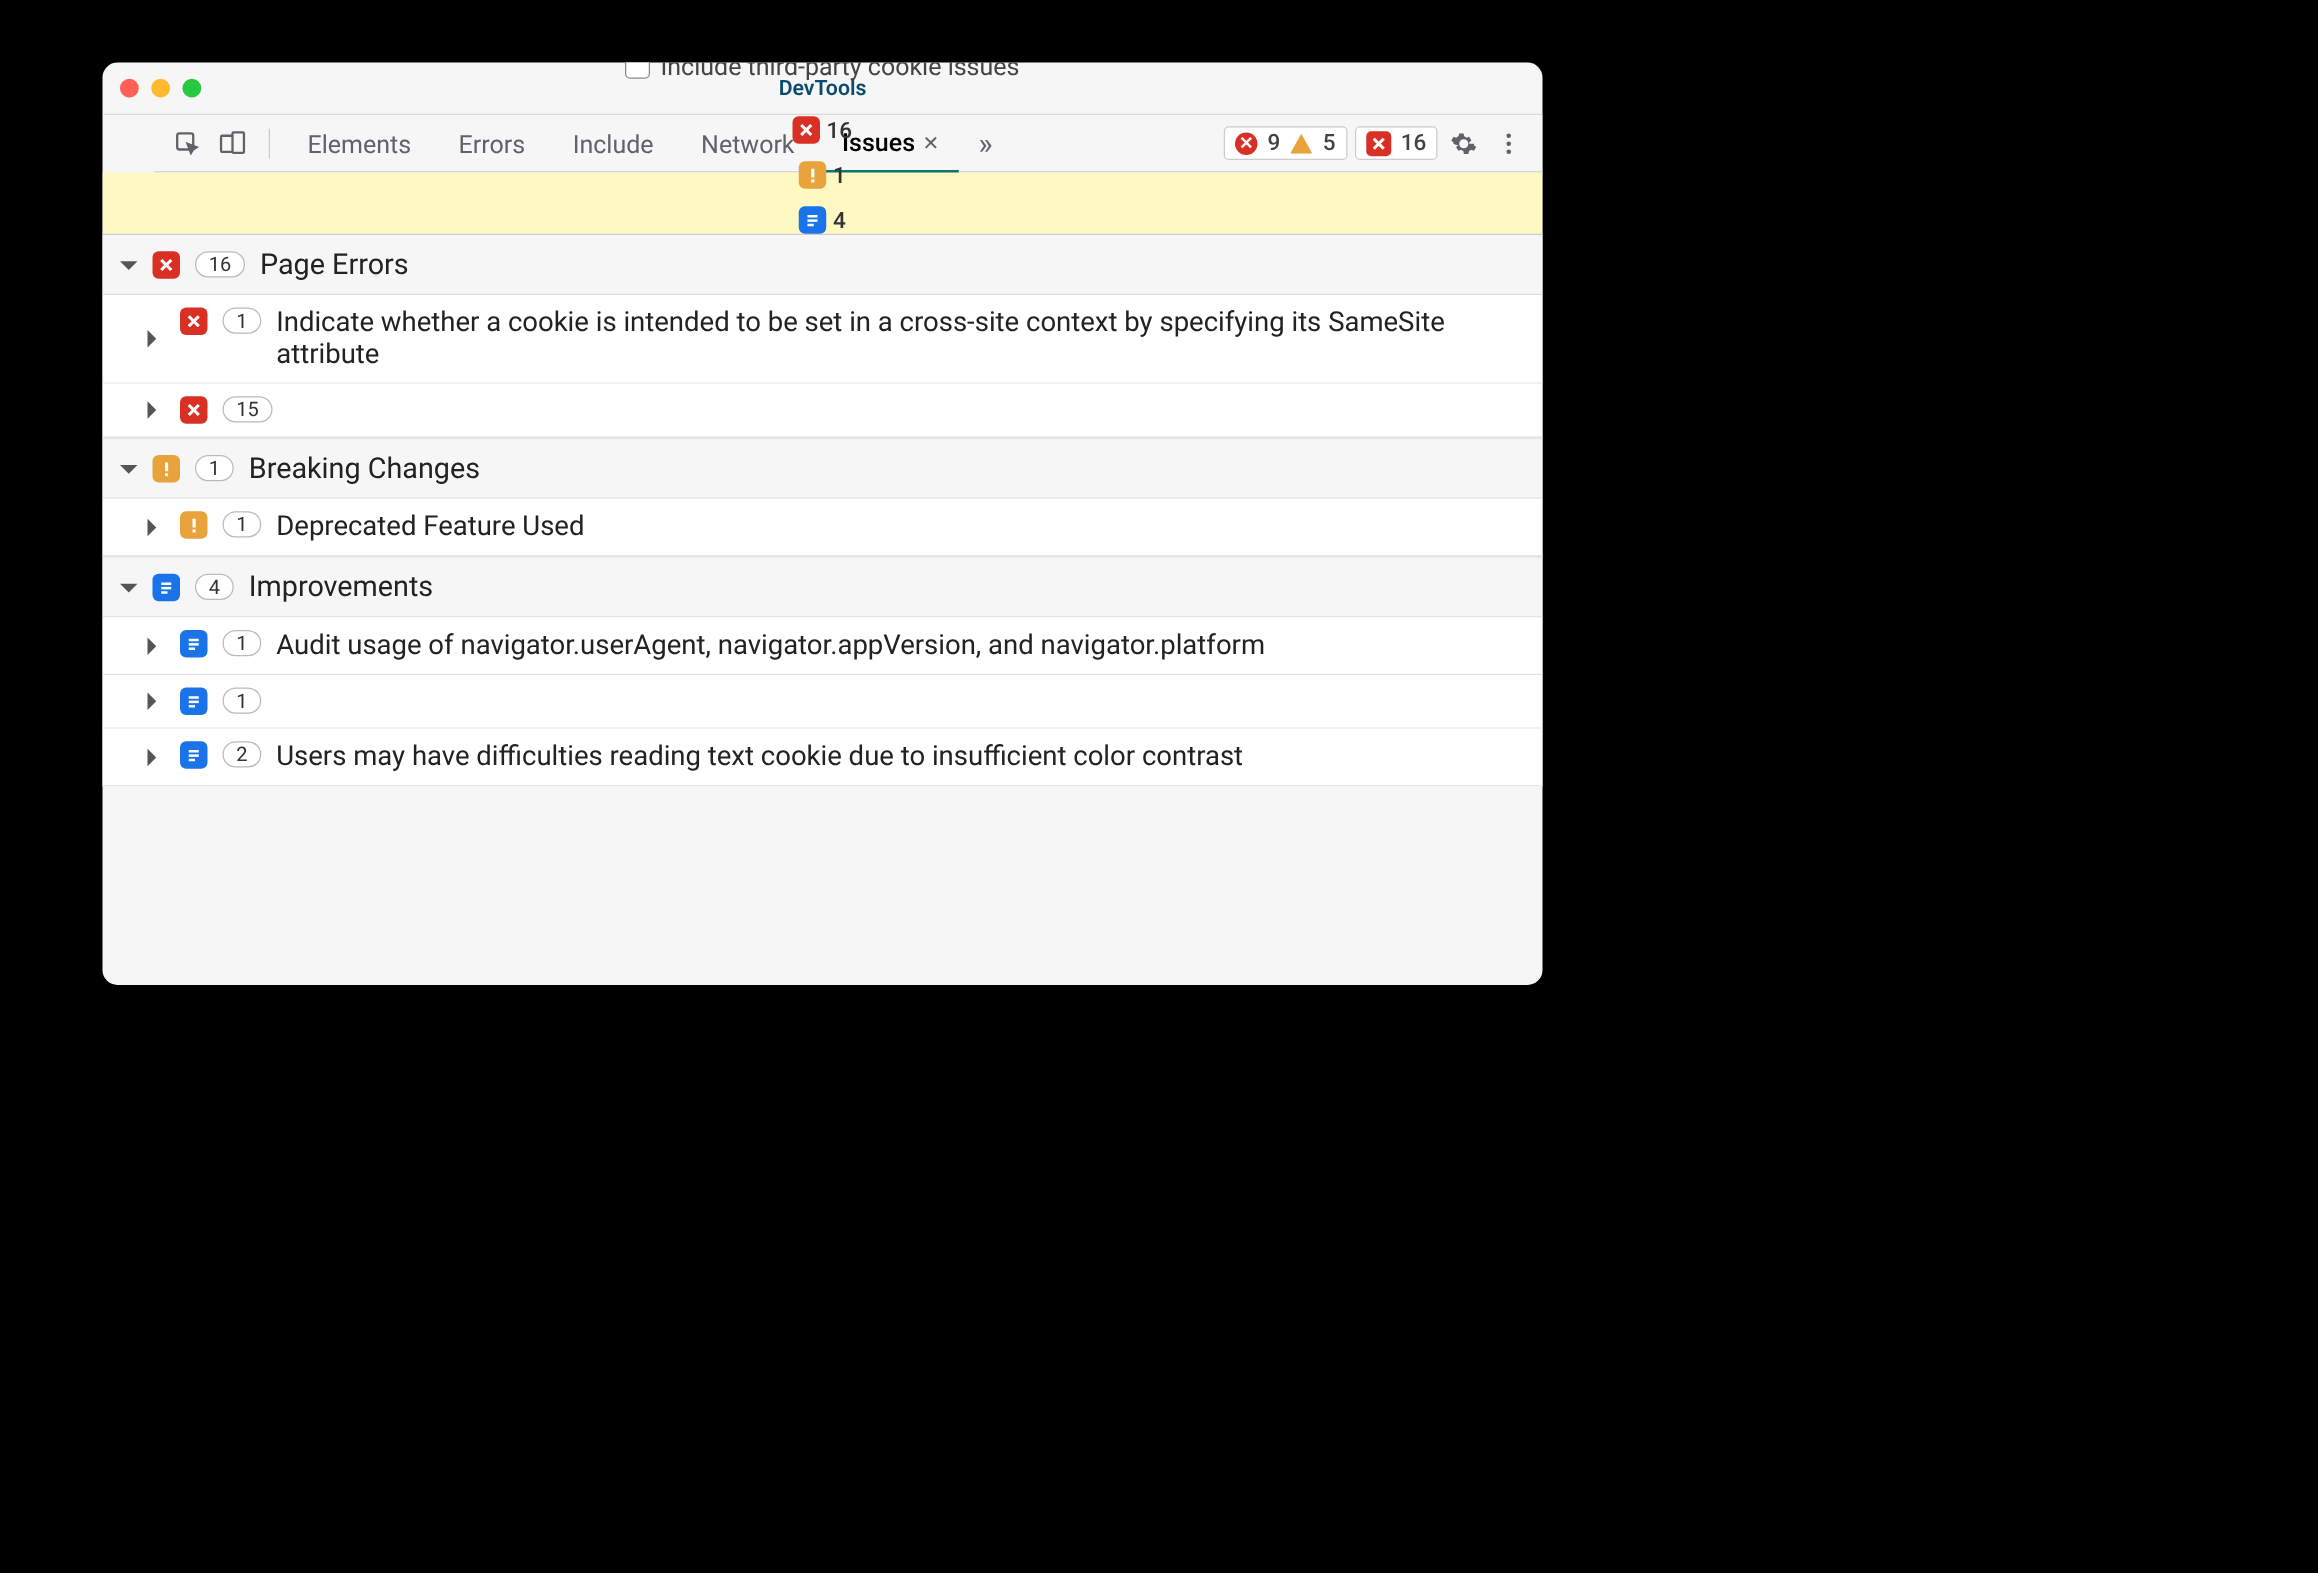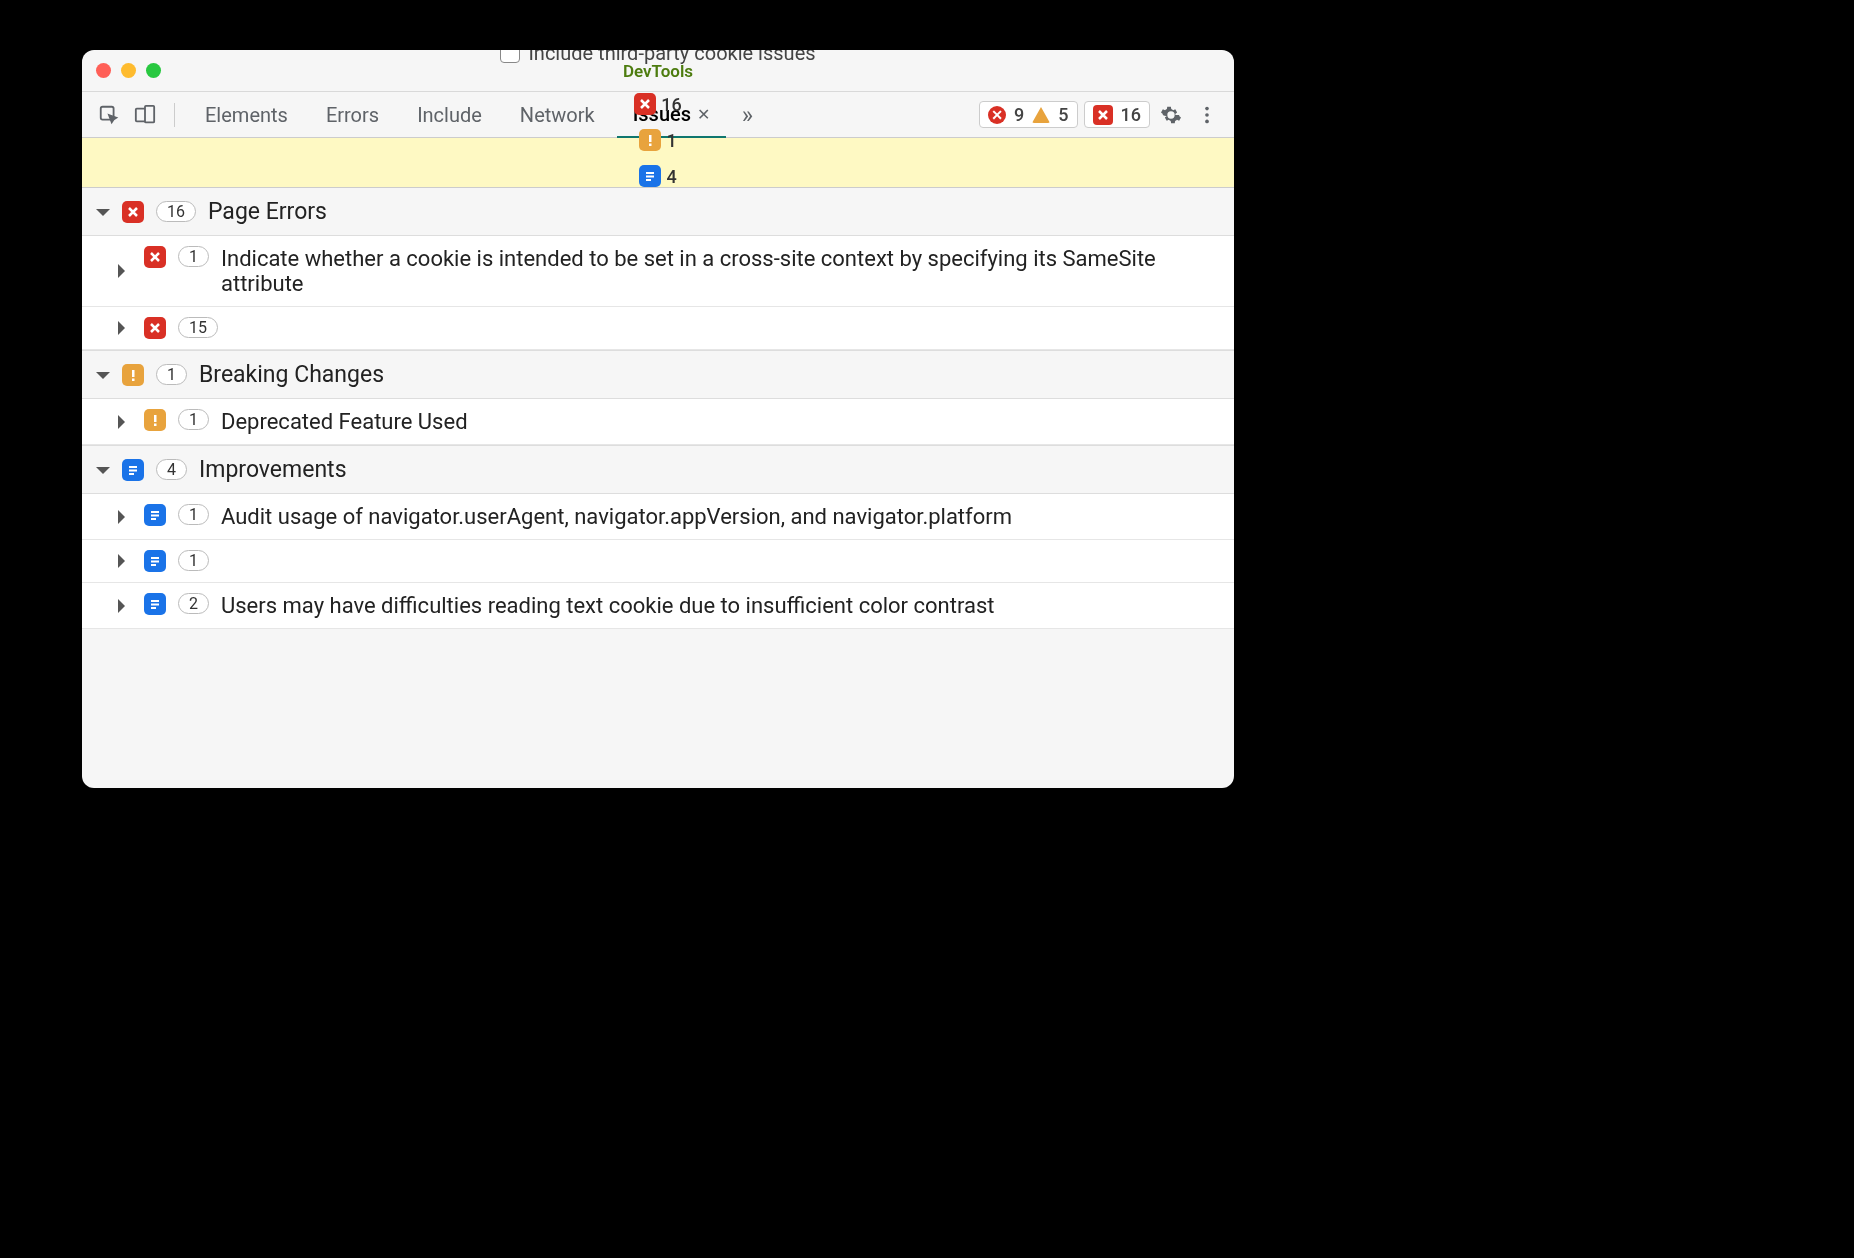--- a/index.html
+++ b/index.html
@@ -5,23 +5,23 @@
   * { box-sizing: border-box; }
   html, body { margin: 0; padding: 0; background: #000; height: 100%; font-family: -apple-system, BlinkMacSystemFont, "Segoe UI", Roboto, sans-serif; font-size: 20px; }
   .stage { width: 1854px; height: 1258px; background: #000; position: relative; }
   .window { position: absolute; left: 82px; top: 50px; width: 1152px; height: 738px; background: #f6f6f6; border-radius: 12px; box-shadow: 0 20px 80px rgba(0,0,0,0.55), 0 0 0 1px rgba(0,0,0,0.15); overflow: hidden; }
   .titlebar { height: 42px; display:flex; align-items:center; border-bottom: 1px solid #d9d9d9; padding: 0 14px; position:relative; }
   .traffic { display:flex; gap:10px; }
   .dot { width:15px; height:15px; border-radius:50%; }
   .red { background:#ff5f57; }
   .yel { background:#febb2e; }
   .grn { background:#28c840; }
-  .title { position:absolute; left:0; right:0; text-align:center; font-weight:600; font-size:17px; color:#4d7c0f; pointer-events:none; }
-  
-  .tabbar { height: 46px; display:flex; align-items:center; border-bottom:1px solid #ccc; padding:0 12px; gap:6px; background:#f6f6f6; font-size:20px; }
+  .title { position:absolute; left:0; right:0; text-align:center; font-weight:600; font-size:17px; color:#0c4a6e; pointer-events:none; }
+  
+  .tabbar { height: 46px; display:flex; align-items:center; border-bottom:1px solid #ccc; padding:0 12px; gap:6px; background:#f6f6f6; font-size:20px;margin-left:41px; }
   .toolbtn { display:flex; align-items:center; justify-content:center; width:30px; height:30px; color:#5f6368; cursor:pointer; }
   .vdiv { width:1px; height:24px; background:#ccc; margin:0 8px; }
   .tab { color:#5f6368; padding:0 16px; height:46px; display:flex; align-items:center; gap:6px; cursor:pointer; }
   .tab.active { color:#000; font-weight:500; border-bottom:2px solid #0f766e; margin-bottom:-1px; }
   .close-x { font-size:16px; color:#5f6368; }
   .spacer { flex:1; }
   .badge-pill { display:inline-flex; align-items:center; border:1px solid #ccc; border-radius:4px; padding:2px 8px; gap:8px; background:#fff; font-size:18px; color:#444; font-weight:500;}
   .ic { width:18px; height:18px; border-radius:50%; display:inline-flex; align-items:center; justify-content:center; color:#fff; font-size:14px; font-weight:bold; }
   .ic.err-circ { background:#d93025; }
   .ic.warn-tri { width:0; height:0; border-left:9px solid transparent; border-right:9px solid transparent; border-bottom:16px solid #e8a33d; border-radius:2px; position:relative; }

